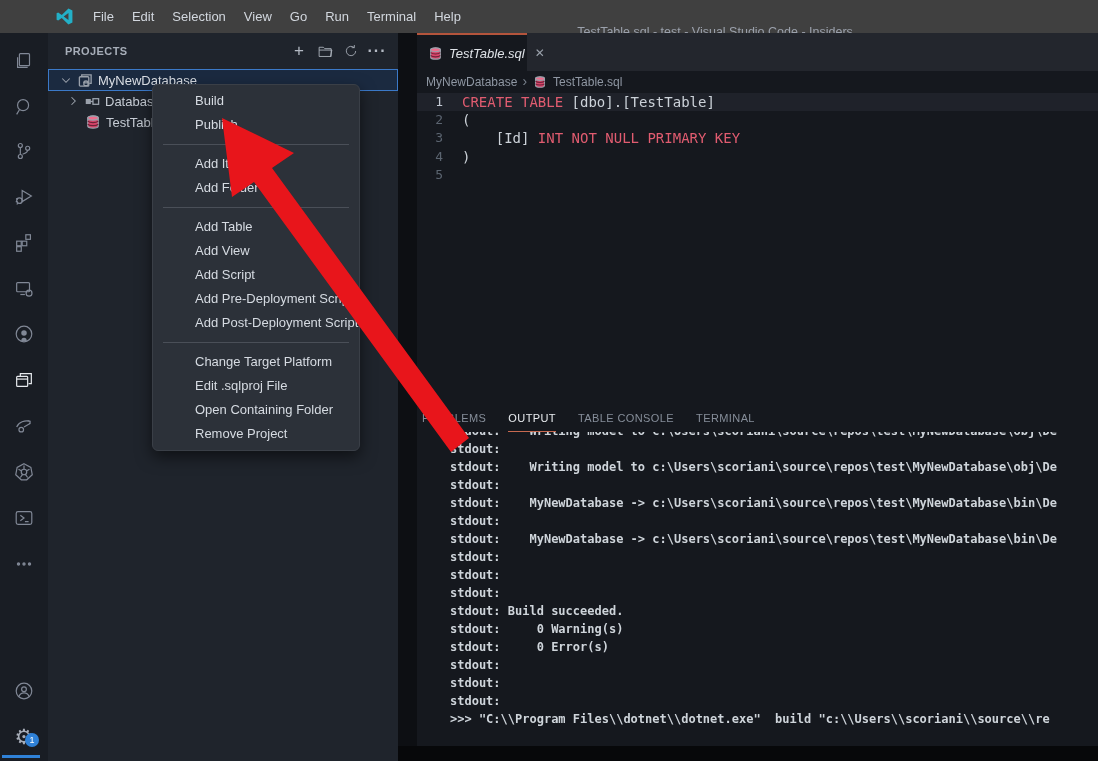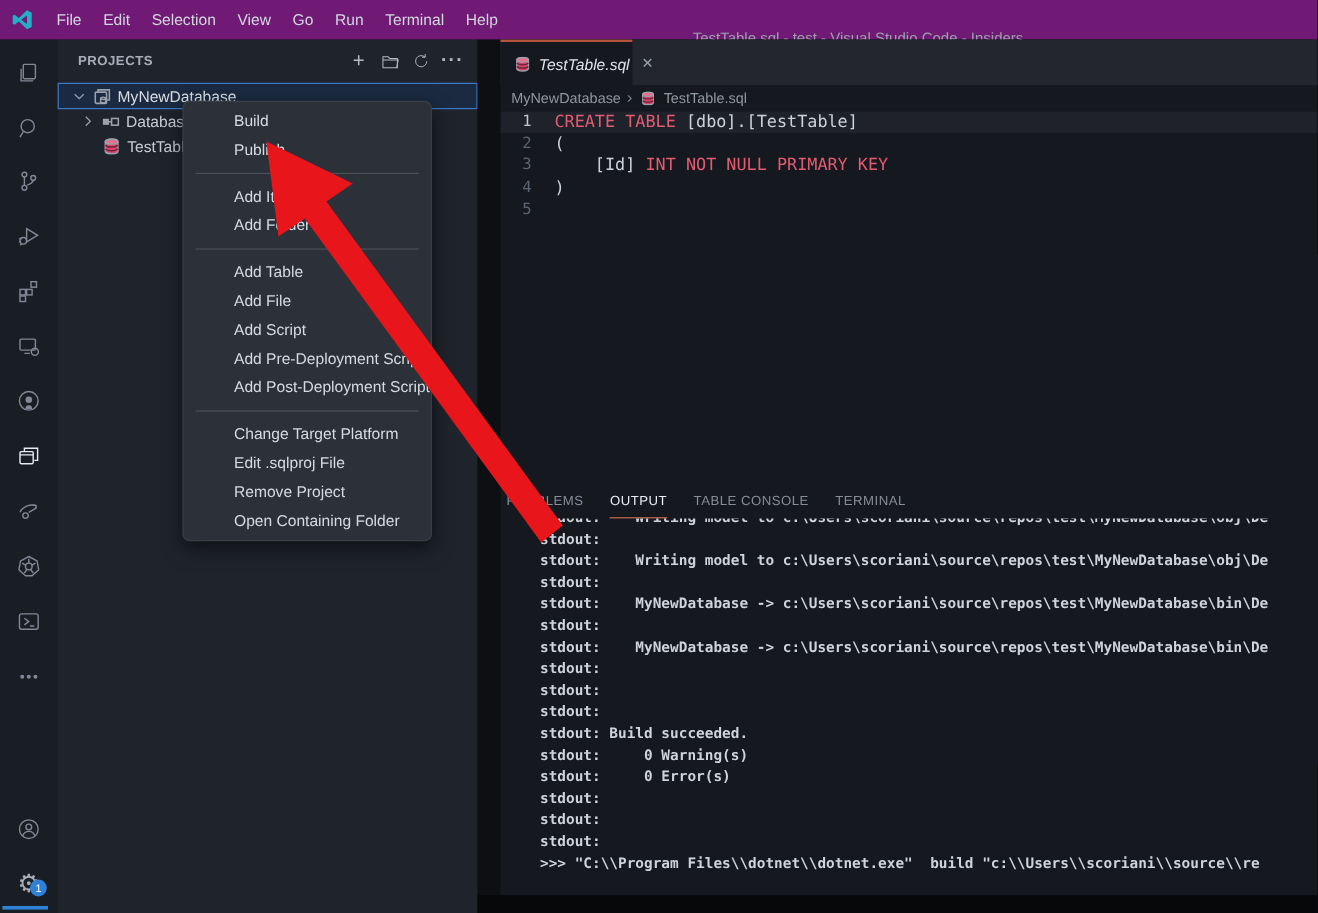--- a/index.html
+++ b/index.html
@@ -1,21 +1,21 @@
 <!DOCTYPE html>
 <html><head>
 <meta charset="utf-8">
 <style>
   * { box-sizing: border-box; margin: 0; padding: 0; }
   body { background:#000; font-family:"Liberation Sans", sans-serif; }
   #app{ position:relative; width:1098px; height:761px; overflow:hidden; background:#0d0f13; }
 
   
-  .titlebar{ position:absolute; left:0; top:0; width:1098px; height:33px; background:#701a75;
-             display:flex; align-items:center; }
+  .titlebar{ position:absolute; left:0; top:0; width:1098px; height:33px; background:#404040;
+             display:flex; align-items:center;padding-left:46px; }
   .vscode-logo{ width:19px; height:19px; margin:0 10px 0 9px; flex:none; }
   .menu-item{ font-size:13px; color:#d2d7de; padding:0 9px; height:33px; line-height:33px; cursor:default; }
   .win-title{ position:absolute; left:500px; top:16px; width:430px; height:33px; line-height:33px;
               text-align:center; font-size:12.5px; color:#9ba1ac; }
 
   
   .activitybar{ position:absolute; left:0; top:33px; width:48px; height:728px; background:#191d24; }
   .ab-slot{ position:absolute; left:0; width:48px; height:26px; display:flex; align-items:center; justify-content:center; }
   .ab-slot svg{ stroke:#818896; fill:none; stroke-width:1.3; }
   .ab-slot.active svg{ stroke:#e7eaee; }
@@ -341,28 +341,28 @@
   <div class="bottom-strip"></div>
 
   <div class="ctxmenu">
       <div class="ctx-item">Build</div>
       <div class="ctx-item">Publish</div>
       <div class="ctx-sep"></div>
       <div class="ctx-item">Add Item...</div>
       <div class="ctx-item">Add Folder</div>
       <div class="ctx-sep"></div>
       <div class="ctx-item">Add Table</div>
-      <div class="ctx-item">Add File</div>
+      <div class="ctx-item">Add View</div>
       <div class="ctx-item">Add Script</div>
       <div class="ctx-item">Add Pre-Deployment Script</div>
       <div class="ctx-item">Add Post-Deployment Script</div>
       <div class="ctx-sep"></div>
       <div class="ctx-item">Change Target Platform</div>
       <div class="ctx-item">Edit .sqlproj File</div>
+      <div class="ctx-item">Open Containing Folder</div>
       <div class="ctx-item">Remove Project</div>
-      <div class="ctx-item">Open Containing Folder</div>
     </div>
 
   <svg class="arrow-overlay" viewBox="0 0 1098 761">
     <polygon id="arrow-poly" points="222,118 294,153 272,168 469,438 451,452 254,182 232,197" fill="#e8151b"></polygon>
   </svg>
 
 </div>
 
 </body></html>

